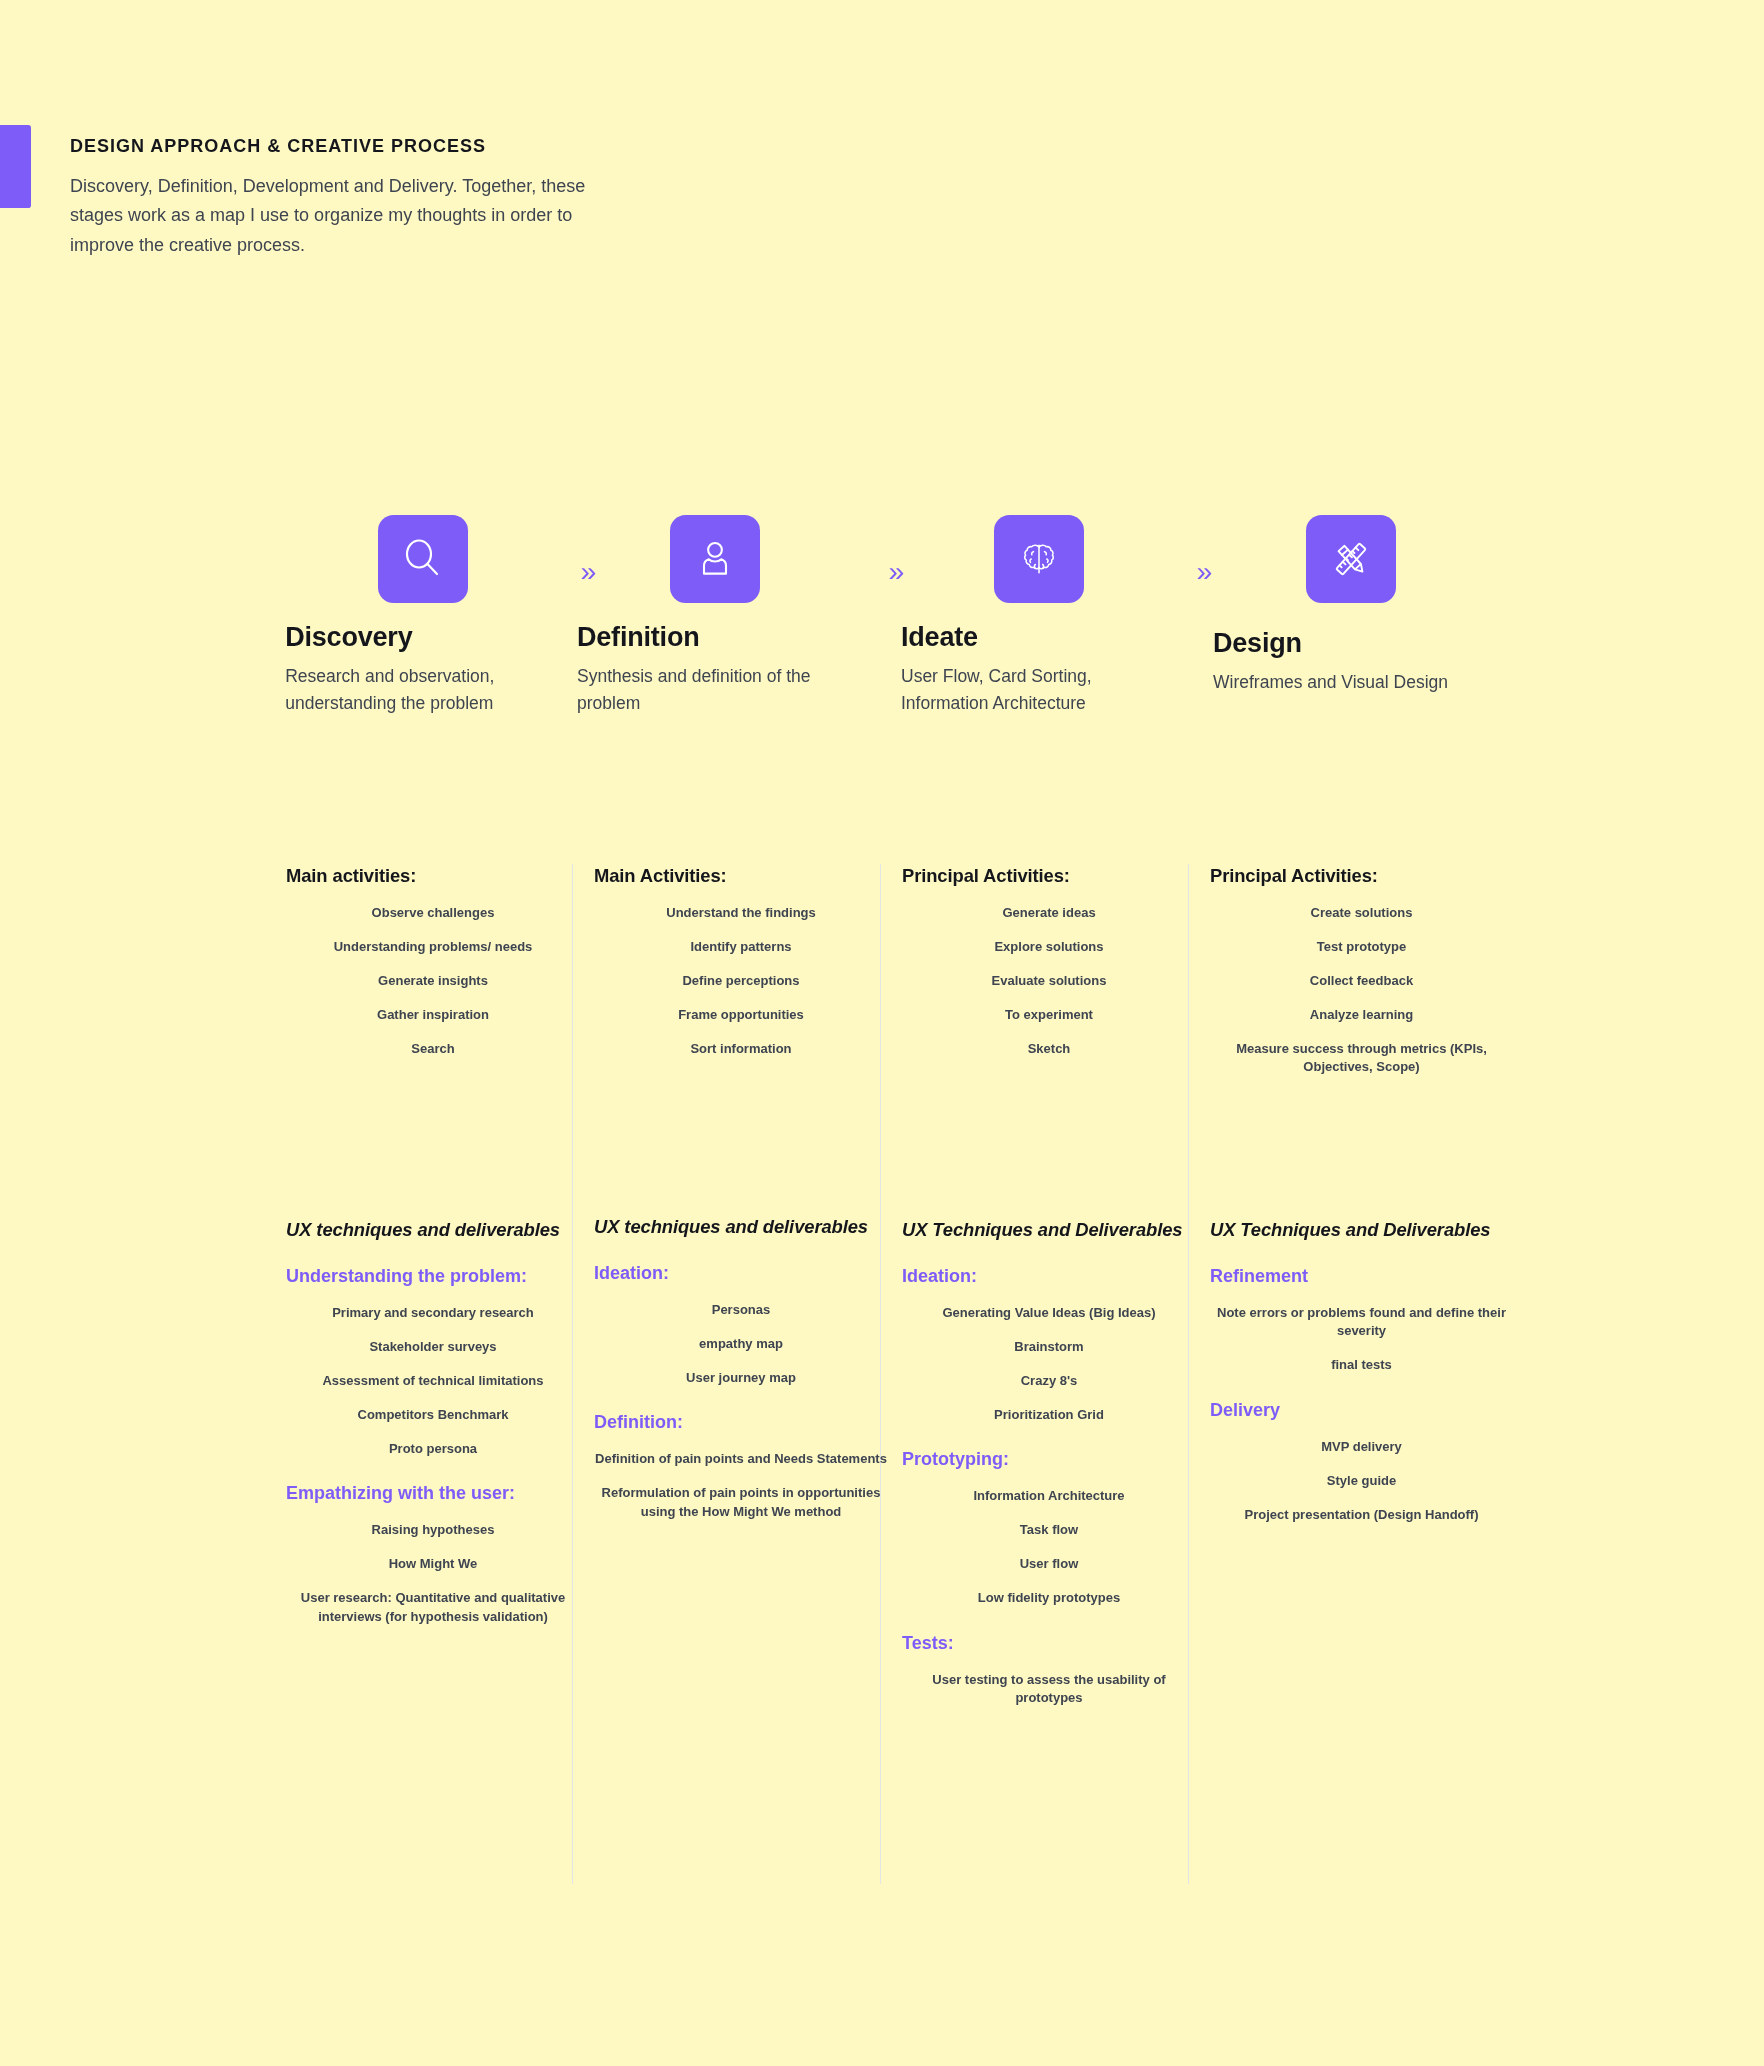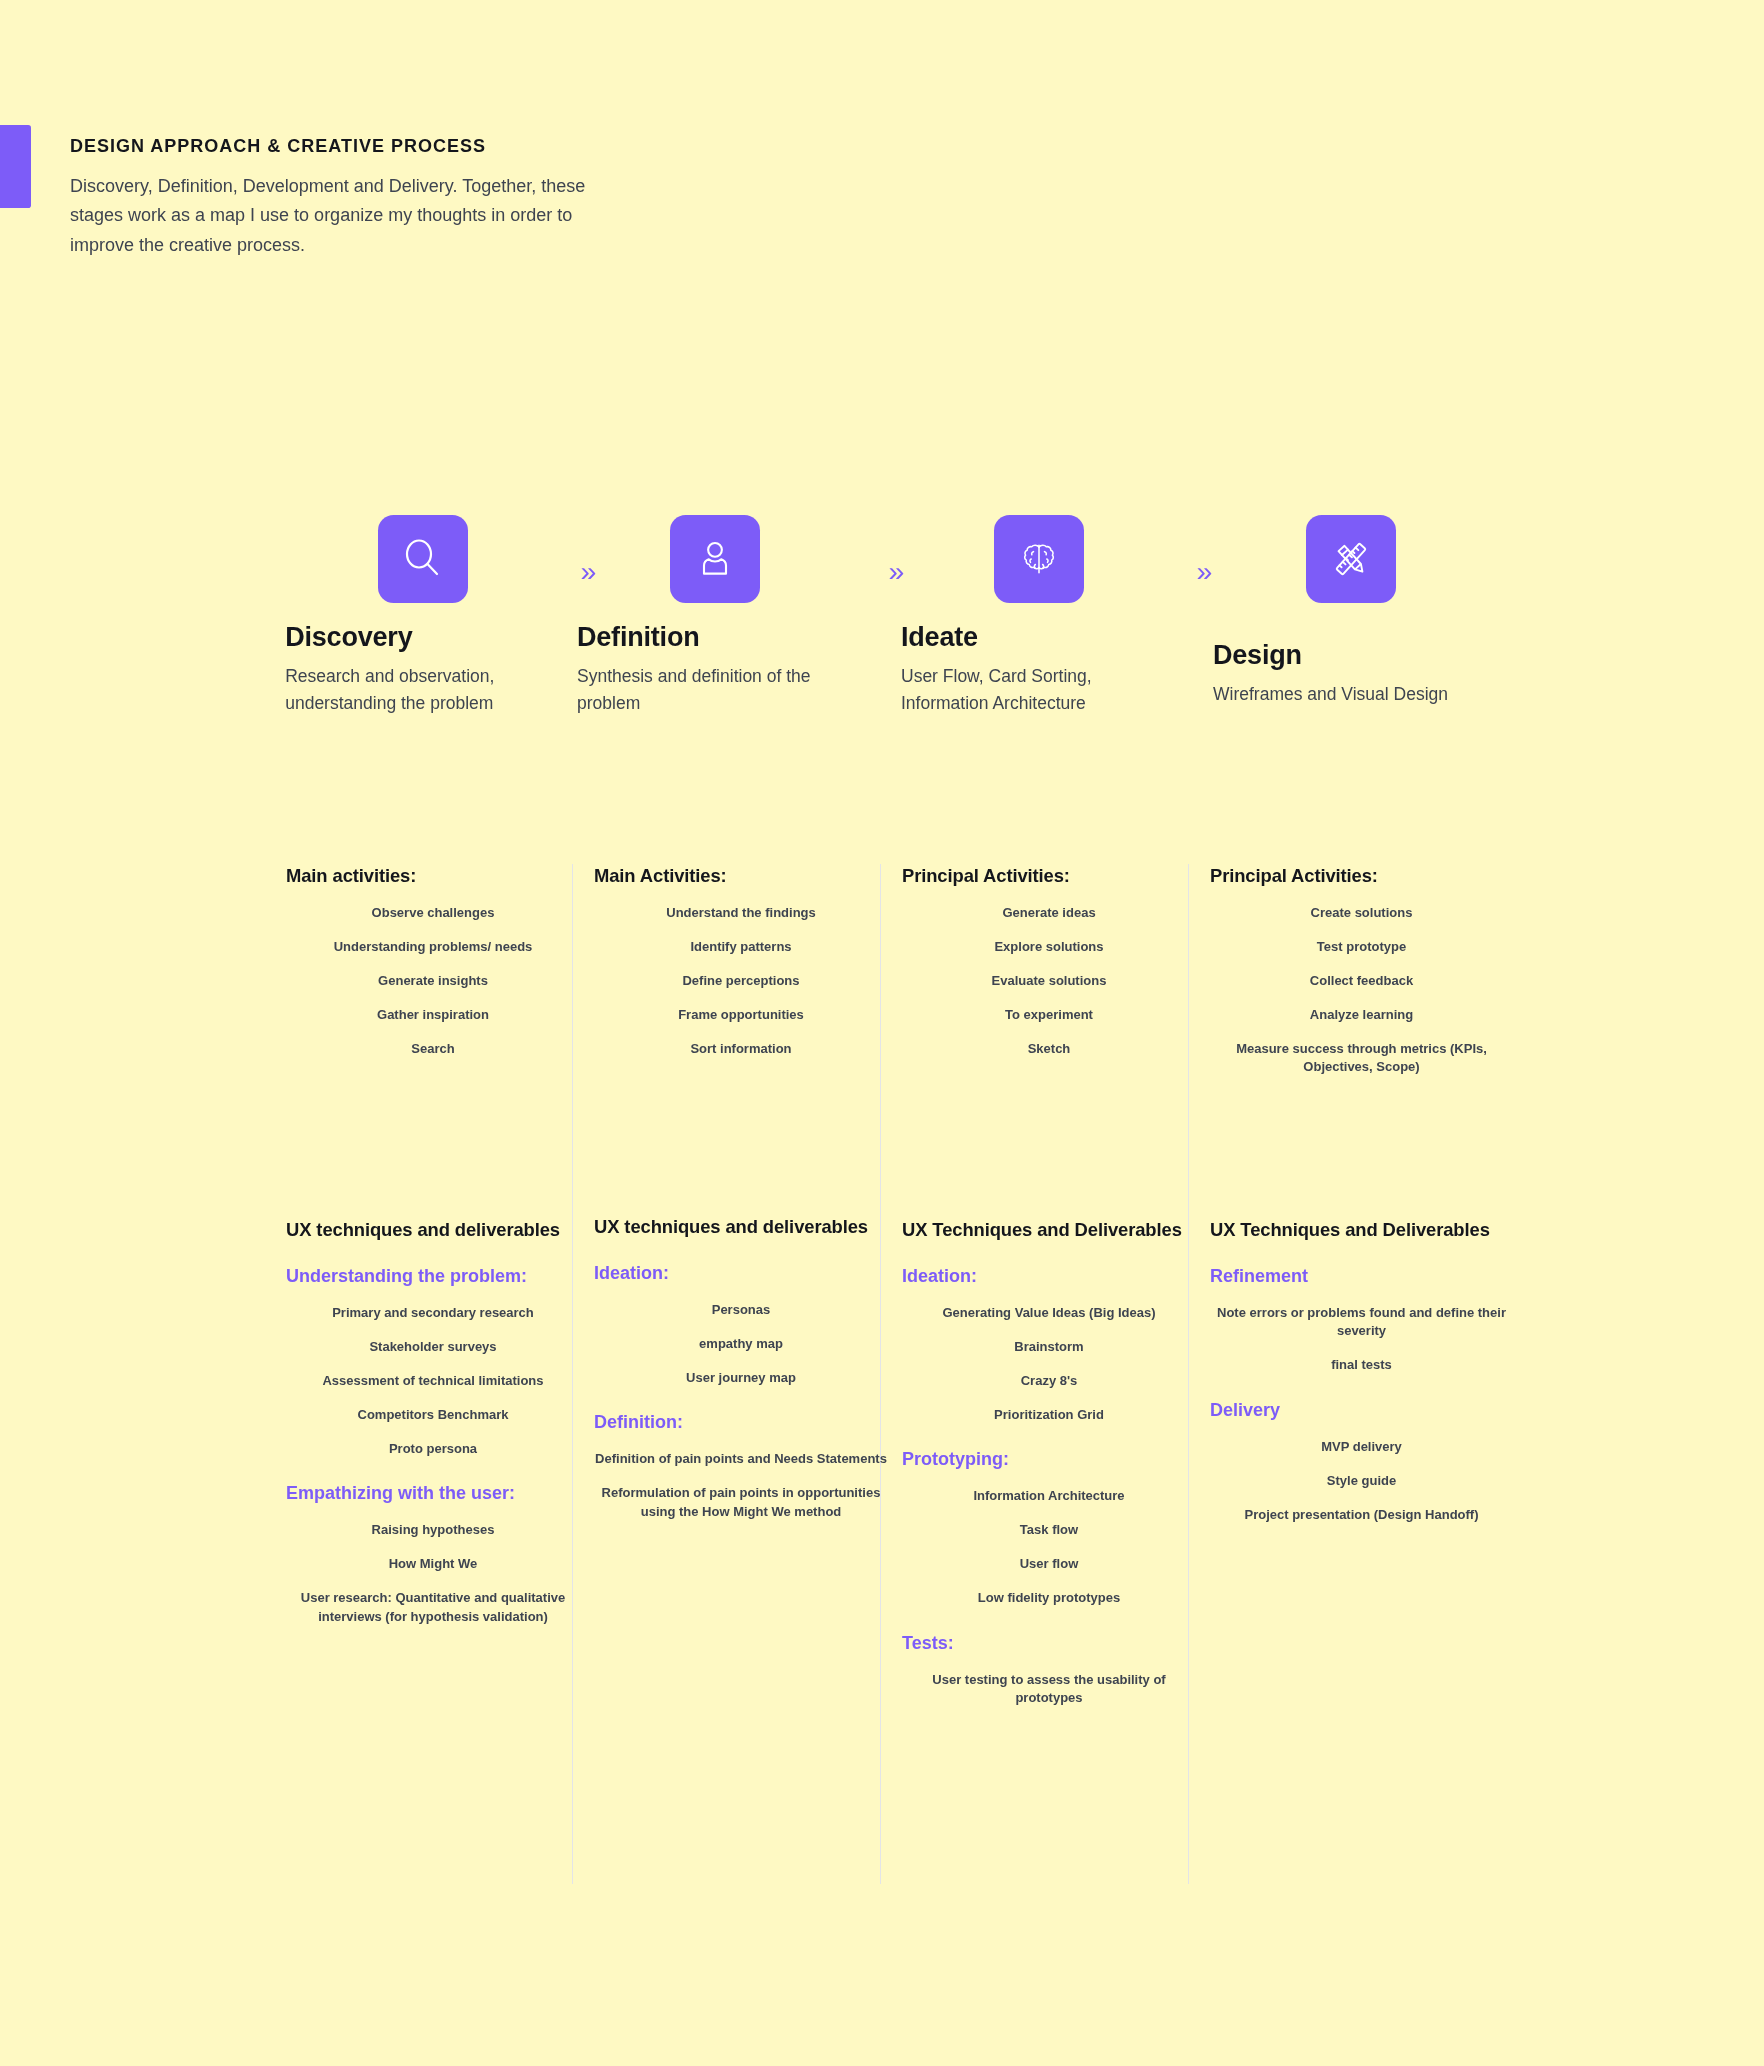--- a/index.html
+++ b/index.html
@@ -83,21 +83,21 @@
   .tile svg { display: block; }
 
   .stage-title {
     margin-top: 17.5px;
     font-size: 27px;
     font-weight: 700;
     color: #14161c;
     letter-spacing: -0.2px;
     line-height: 1.2;
   }
-  .stage-title.lower { margin-top: 36px; }
+  .stage-title.lower { margin-top: 24px; }
   .stage-desc {
     margin-top: 10px;
     font-size: 17.5px;
     font-weight: 400;
     color: #3e4450;
     line-height: 1.55;
   }
 
   .chevron {
     position: absolute;
@@ -165,21 +165,21 @@
     font-size: 18px;
     font-weight: 700;
     color: var(--accent);
     line-height: 1.35;
   }
 
   .activities { margin-top: 0; }
   .activities .item:first-of-type { margin-top: 15.6px; }
 
   .techniques { position: absolute; left: 0; width: 100%; }
-  .tech-title { margin-bottom: 0; }
+  .tech-title { margin-bottom: 0; font-style: italic; }
   .group { margin-top: 23px; }
   .group .item:first-child { margin-top: 13.8px; }
   .group.first { margin-top: 22px; }
 </style>
 </head>
 <body>
 
 <div class="page">
 
   <div class="accent-bar"></div>

